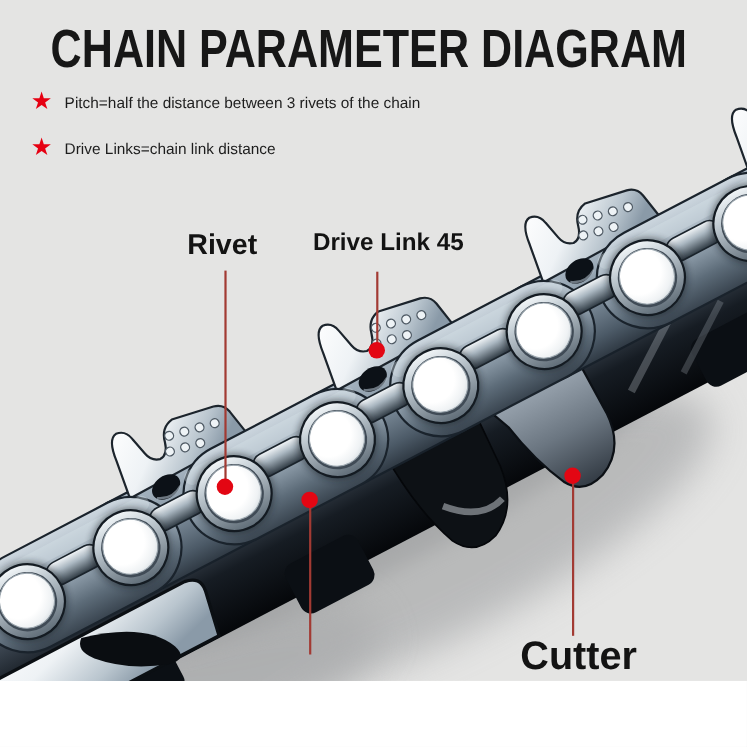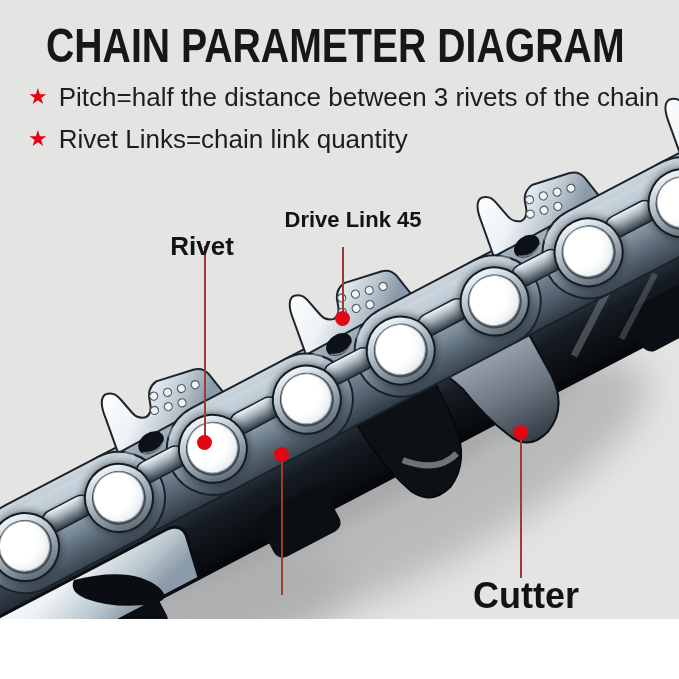--- a/index.html
+++ b/index.html
@@ -11,28 +11,28 @@
   }
   .chain-art{position:absolute;left:0;top:0;}
   .title{
     position:absolute;left:46px;top:21px;margin:0;
     font-size:49px;font-weight:700;color:#171717;line-height:1;
     letter-spacing:0px;white-space:nowrap;
     transform:scaleX(.80);transform-origin:left top;
   }
   .bullet{position:absolute;left:28px;display:flex;align-items:center;gap:11px;}
   .bullet .star{color:#e60012;font-size:22px;line-height:1;transform:translateY(-1px);}
-  .bullet .txt{font-size:26px;color:#1d1d1d;white-space:nowrap;}
+  .bullet .txt{font-size:14px;color:#1d1d1d;white-space:nowrap;}
   #bullet-1{top:82px;}
   #bullet-2{top:124px;}
   .callout-label{
     position:absolute;transform:translateX(-50%);
     font-weight:700;color:#131313;white-space:nowrap;
   }
-  #label-rivet{left:202px;top:207px;font-size:26px;margin-top:24px;}
+  #label-rivet{left:202px;top:207px;font-size:26px;}
   #label-drive-link{left:353px;top:207px;font-size:22px;}
   #label-tie-strap{left:302px;top:599px;font-size:27px;}
   #label-cutter{left:526px;top:575px;font-size:36px;}
   .leader{position:absolute;width:2px;background:#a23a33;}
   #line-rivet{left:204px;top:246px;height:198px;}
   #line-drive-link{left:342px;top:247px;height:73px;}
   #line-tie-strap{left:281px;top:456px;height:139px;}
   #line-cutter{left:520px;top:434px;height:144px;}
   .dot{position:absolute;width:15px;height:15px;border-radius:50%;background:#e30613;}
   #dot-rivet{left:197px;top:435px;}
@@ -203,21 +203,21 @@
   </svg>
 
   <h1 class="title">CHAIN PARAMETER DIAGRAM</h1>
 
   <div class="bullet" id="bullet-1">
     <span class="star">★</span>
     <span class="txt">Pitch=half the distance between 3 rivets of the chain</span>
   </div>
   <div class="bullet" id="bullet-2">
     <span class="star">★</span>
-    <span class="txt">Rivet Links=chain link quantity</span>
+    <span class="txt">Drive Links=chain link distance</span>
   </div>
 
   <div class="leader" id="line-rivet"></div>
   <div class="leader" id="line-drive-link"></div>
   <div class="leader" id="line-tie-strap"></div>
   <div class="leader" id="line-cutter"></div>
 
   <div class="dot" id="dot-rivet"></div>
   <div class="dot" id="dot-drive-link"></div>
   <div class="dot" id="dot-tie-strap"></div>

